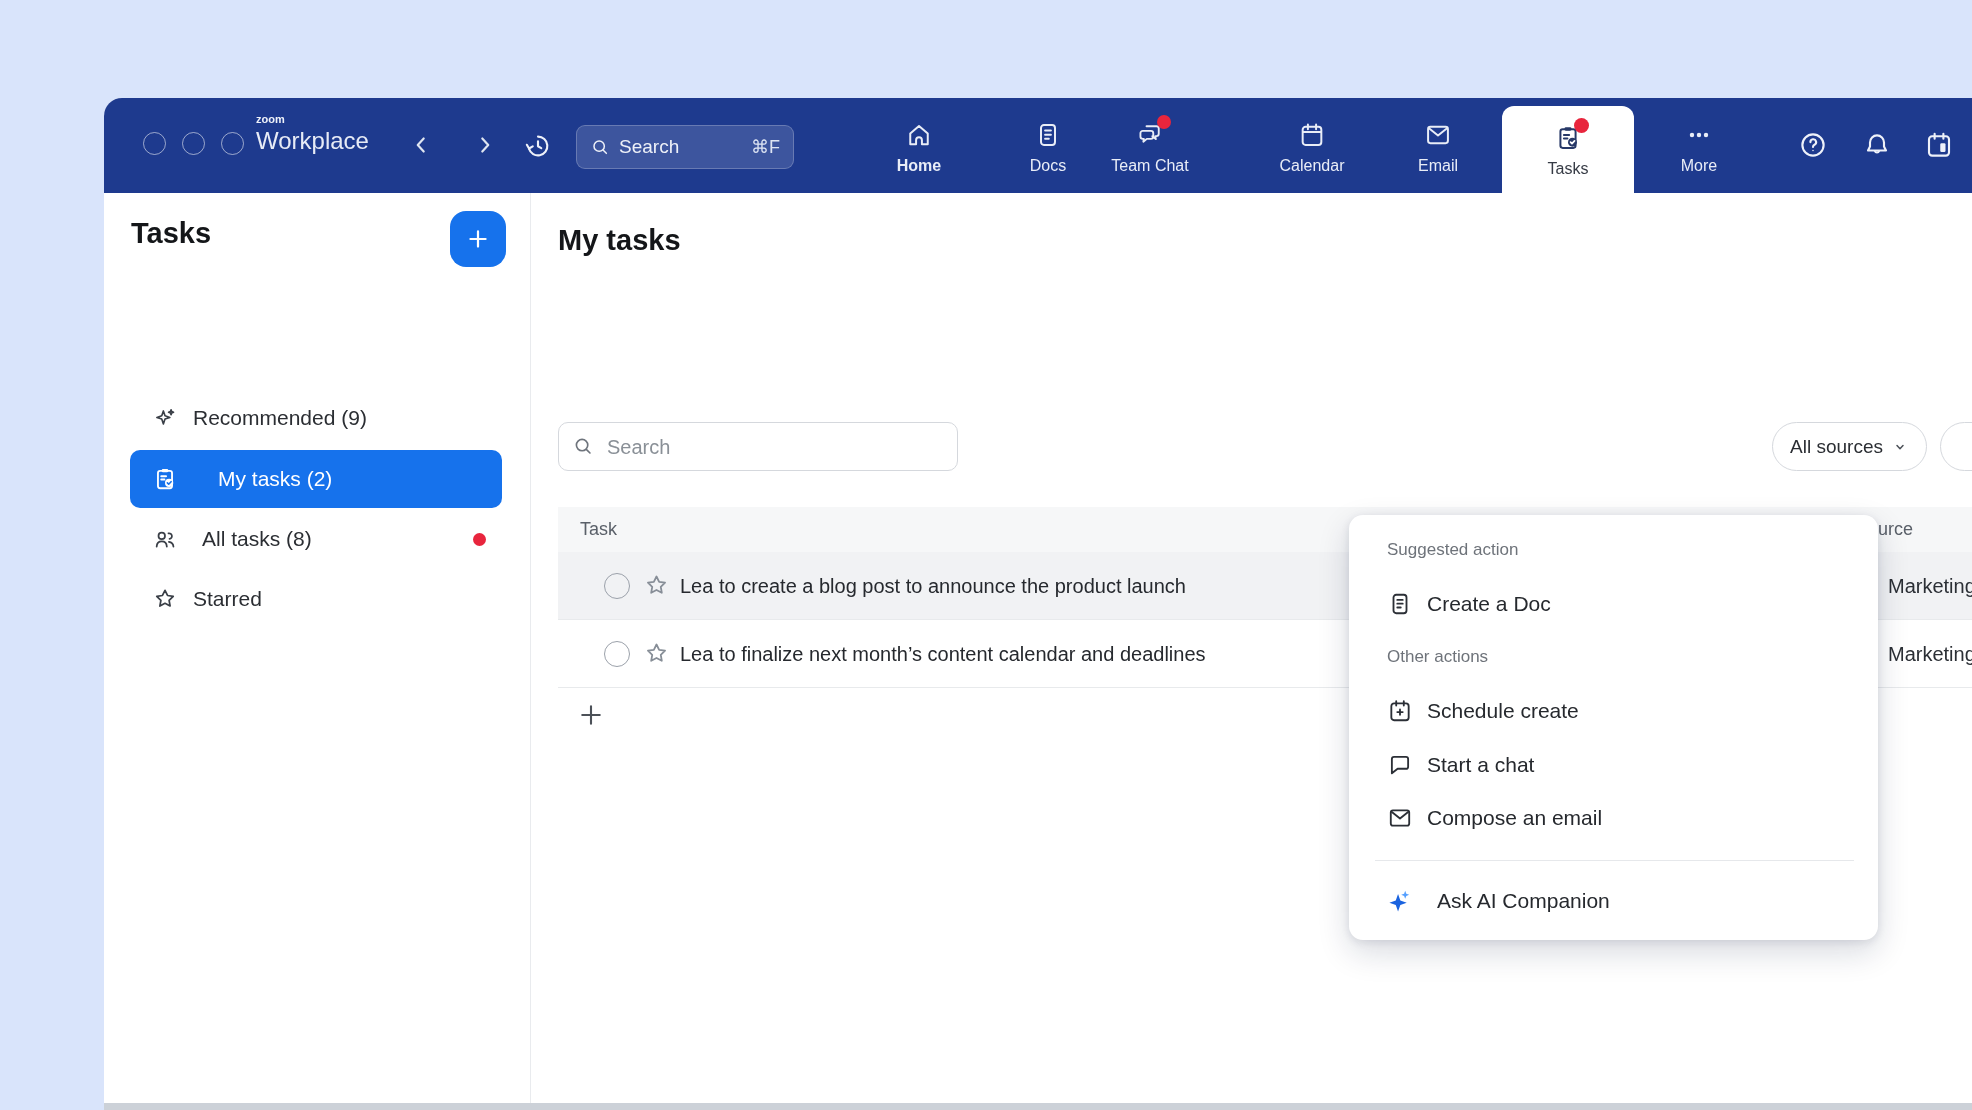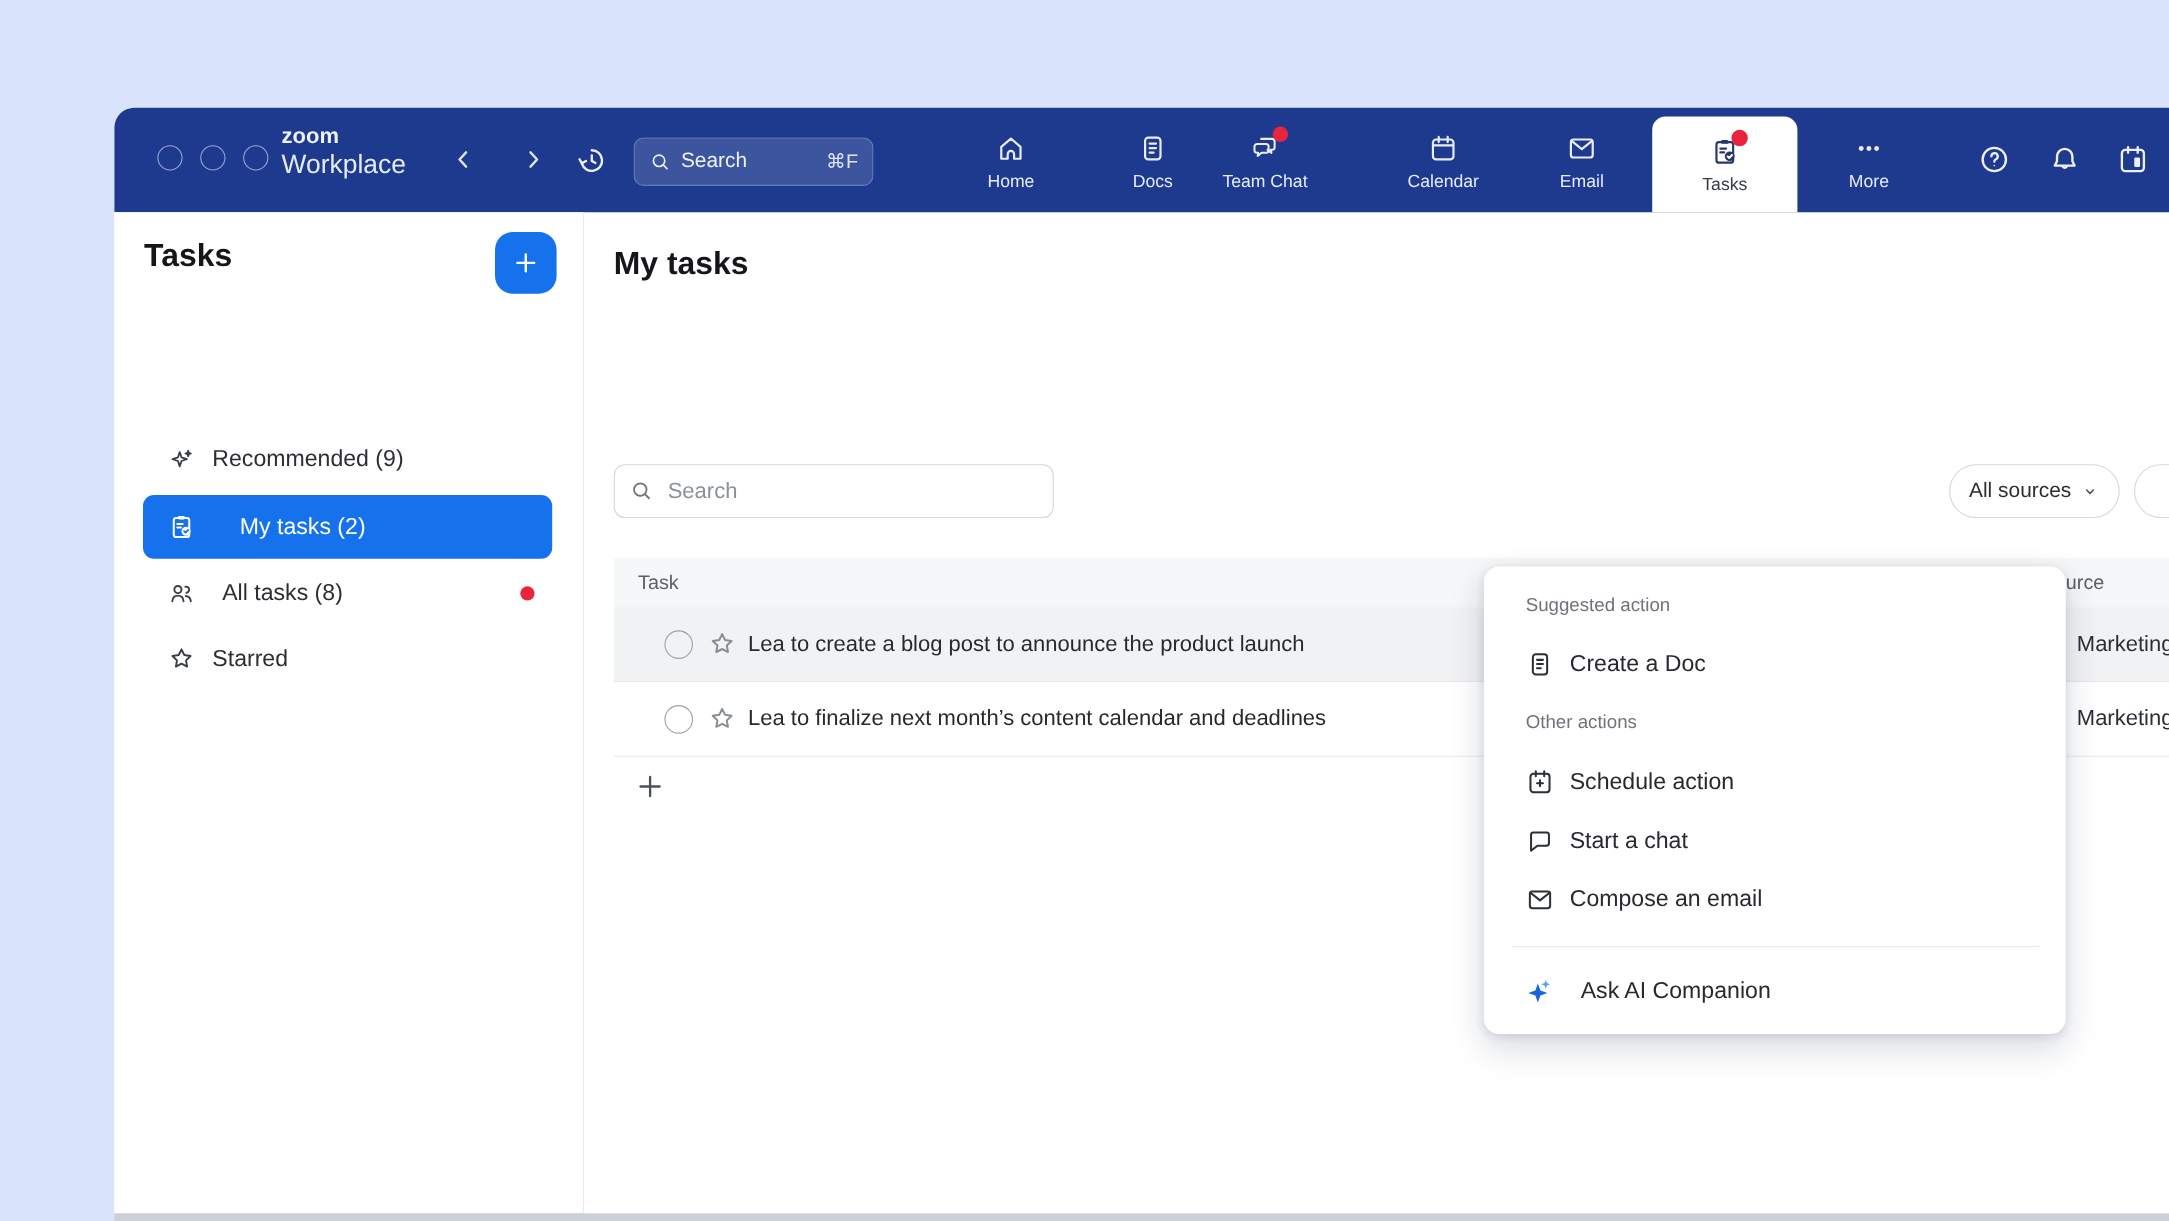--- a/index.html
+++ b/index.html
@@ -5,21 +5,21 @@
   html,body{margin:0;padding:0;background:#d9e4fb;font-family:"Liberation Sans",sans-serif;}
   .stage{position:relative;width:1972px;height:1110px;background:#d9e4fb;overflow:hidden;}
   .window{position:absolute;left:104px;top:98px;width:1868px;height:1005px;background:#ffffff;border-radius:18px 0 0 0;}
   .bottom-strip{position:absolute;left:104px;top:1103px;width:1868px;height:7px;background:#ccd1d8;}
 
   
   .navbar{position:absolute;left:0;top:0;width:1868px;height:95px;background:#1e3a8e;border-radius:18px 0 0 0;}
   .win-controls{position:absolute;left:39px;top:34px;display:flex;gap:16px;}
   .win-controls .wc{width:21px;height:21px;border:1.6px solid rgba(255,255,255,.55);border-radius:50%;}
   .brand{position:absolute;left:152px;top:16px;color:#eef1f9;line-height:1.05;}
-  .brand .b-top{font-size:20px;font-weight:700;display:block;}
+  .brand .b-top{font-size:11px;font-weight:700;display:block;}
   .brand .b-bottom{font-size:24px;font-weight:400;display:block;margin-top:2px;color:#e7ebf6;}
   .nav-chev{position:absolute;top:34px;width:26px;height:26px;color:#dfe5f1;cursor:pointer;}
   .nav-chev.back{left:304px;}
   .nav-chev.fwd{left:368px;}
   .history-btn{position:absolute;left:419px;top:33px;width:30px;height:30px;color:#eef1f9;}
   .nav-search{position:absolute;left:472px;top:27px;width:218px;height:44px;background:rgba(255,255,255,.14);
     border:1px solid rgba(255,255,255,.22);border-radius:9px;display:flex;align-items:center;padding:0 13px;box-sizing:border-box;color:#eef1f8;cursor:text;}
   .nav-search .ns-label{font-size:19px;margin-left:9px;flex:1;}
   .nav-search .ns-shortcut{font-size:18px;color:#dde4f3;}
   .nav-item{position:absolute;top:0;height:95px;display:flex;flex-direction:column;align-items:center;justify-content:center;gap:8px;color:#e9edf7;padding-top:4px;box-sizing:border-box;cursor:pointer;}
@@ -131,21 +131,21 @@
         <span style="width:20px;height:20px;">
           <svg viewBox="0 0 24 24" fill="none" stroke="currentColor" stroke-width="1.8" stroke-linecap="round">
               <circle cx="11" cy="11" r="6.2"></circle>
               <path d="m15.6 15.6 4 4"></path>
             </svg>
         </span>
         <span class="ns-label">Search</span>
         <span class="ns-shortcut">⌘F</span>
       </div>
 
-      <div class="nav-item" style="left:760px;width:110px;">
+      <div class="nav-item" style="left:760px;width:110px;font-weight:bold;">
         <span class="nv-icn">
           <svg viewBox="0 0 24 24" fill="none" stroke="currentColor" stroke-width="1.7" stroke-linecap="round" stroke-linejoin="round">
               <path d="M4.5 10.7 12 4.3l7.5 6.4V20h-5v-3.6a2.5 2.5 0 0 0-5 0V20h-5z"></path>
             </svg>
         </span>
         <span class="nav-label">Home</span>
       </div>
 
       <div class="nav-item" style="left:889px;width:110px;">
         <span class="nv-icn">
@@ -422,21 +422,21 @@
 
     <div class="ctx-label" style="top:142px;">Other actions</div>
 
     <div class="ctx-item" style="top:196px;">
       <span class="cx-icn">
         <svg viewBox="0 0 24 24" fill="none" stroke="currentColor" stroke-width="1.7" stroke-linecap="round" stroke-linejoin="round">
             <rect x="4" y="5" width="16" height="15.5" rx="2.5"></rect>
             <path d="M8.5 3v4M15.5 3v4M12 10.5v5M9.5 13h5"></path>
           </svg>
       </span>
-      <span>Schedule action</span>
+      <span>Schedule create</span>
     </div>
 
     <div class="ctx-item" style="top:250px;">
       <span class="cx-icn">
         <svg viewBox="0 0 24 24" fill="none" stroke="currentColor" stroke-width="1.7" stroke-linecap="round" stroke-linejoin="round">
             <path d="M6.5 4.5h11a2 2 0 0 1 2 2v7a2 2 0 0 1-2 2H9.8l-5.3 4.2V6.5a2 2 0 0 1 2-2z"></path>
           </svg>
       </span>
       <span>Start a chat</span>
     </div>

